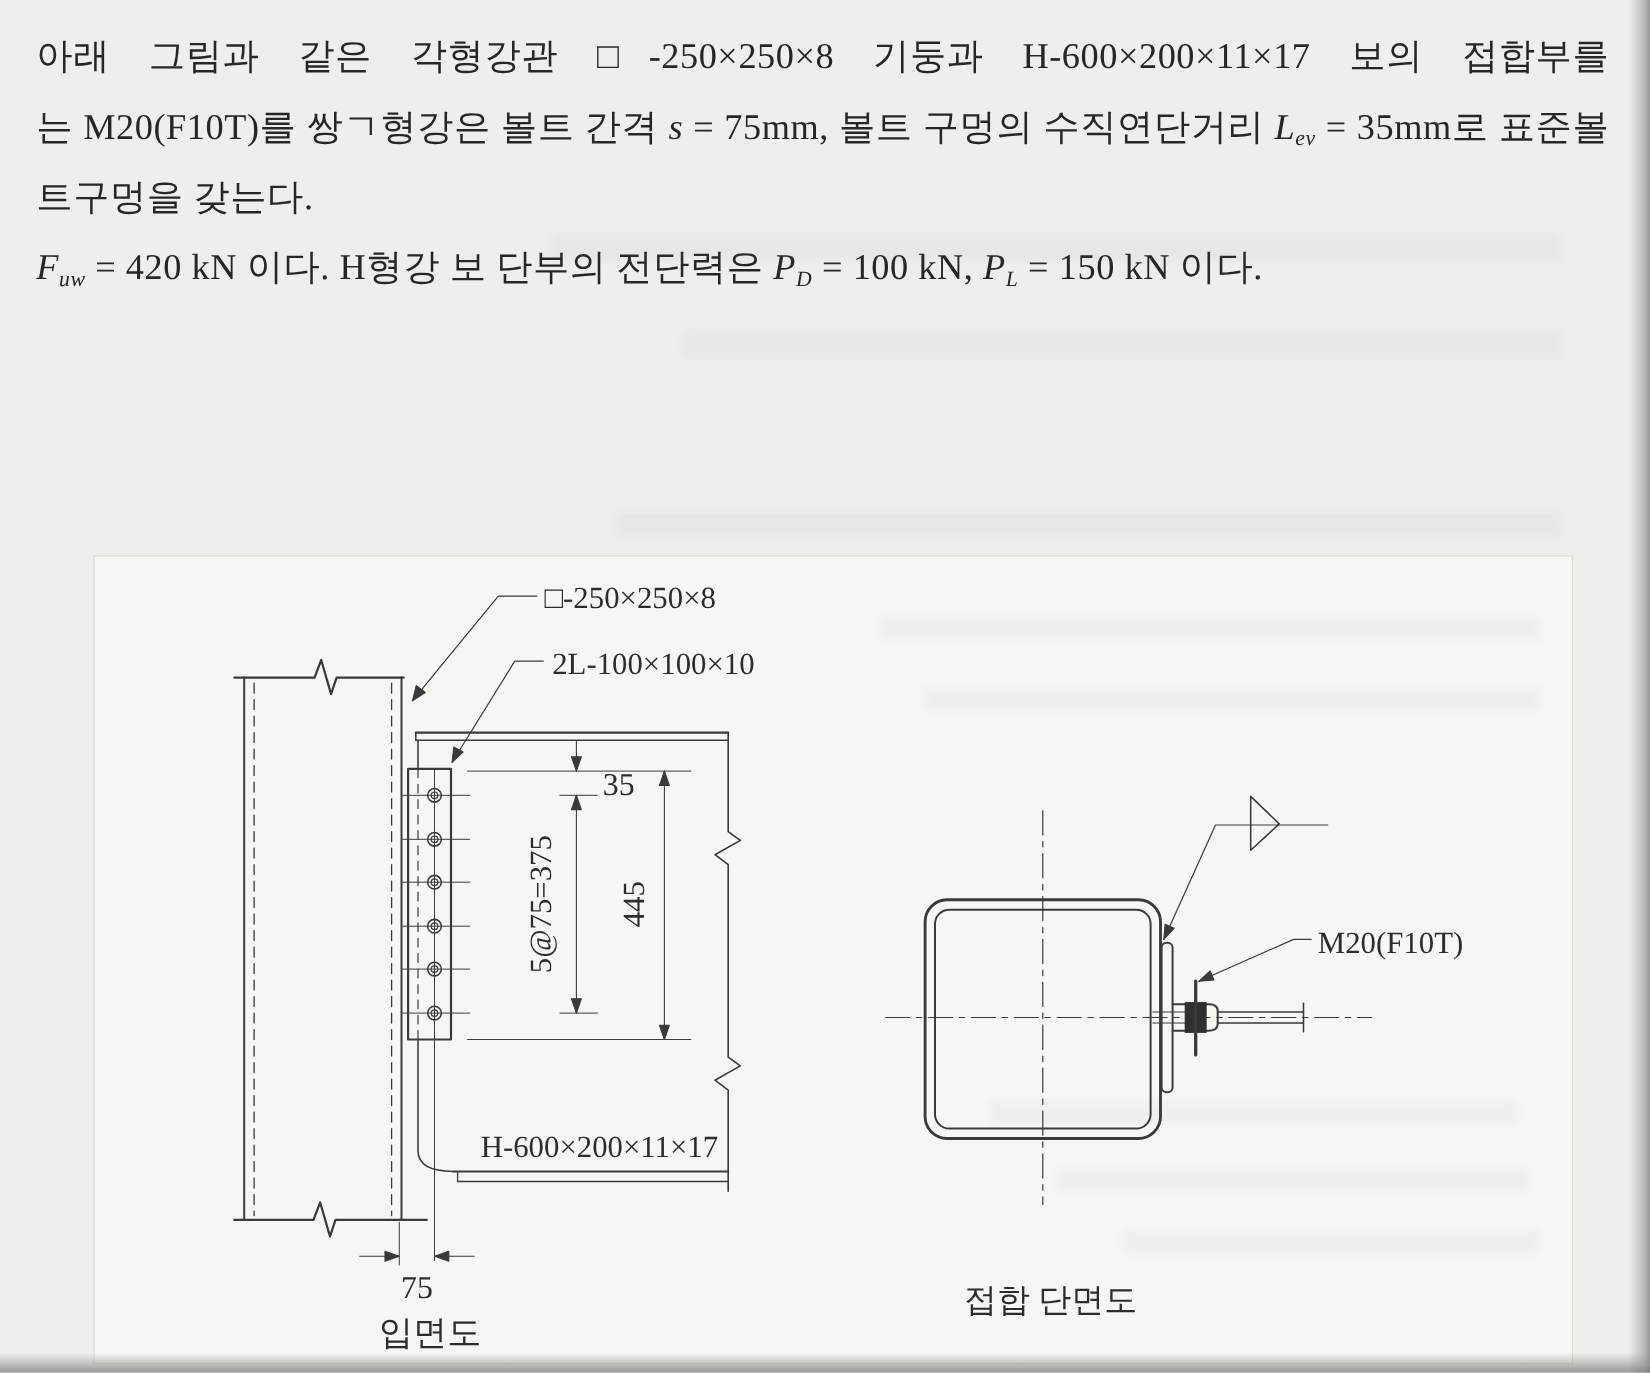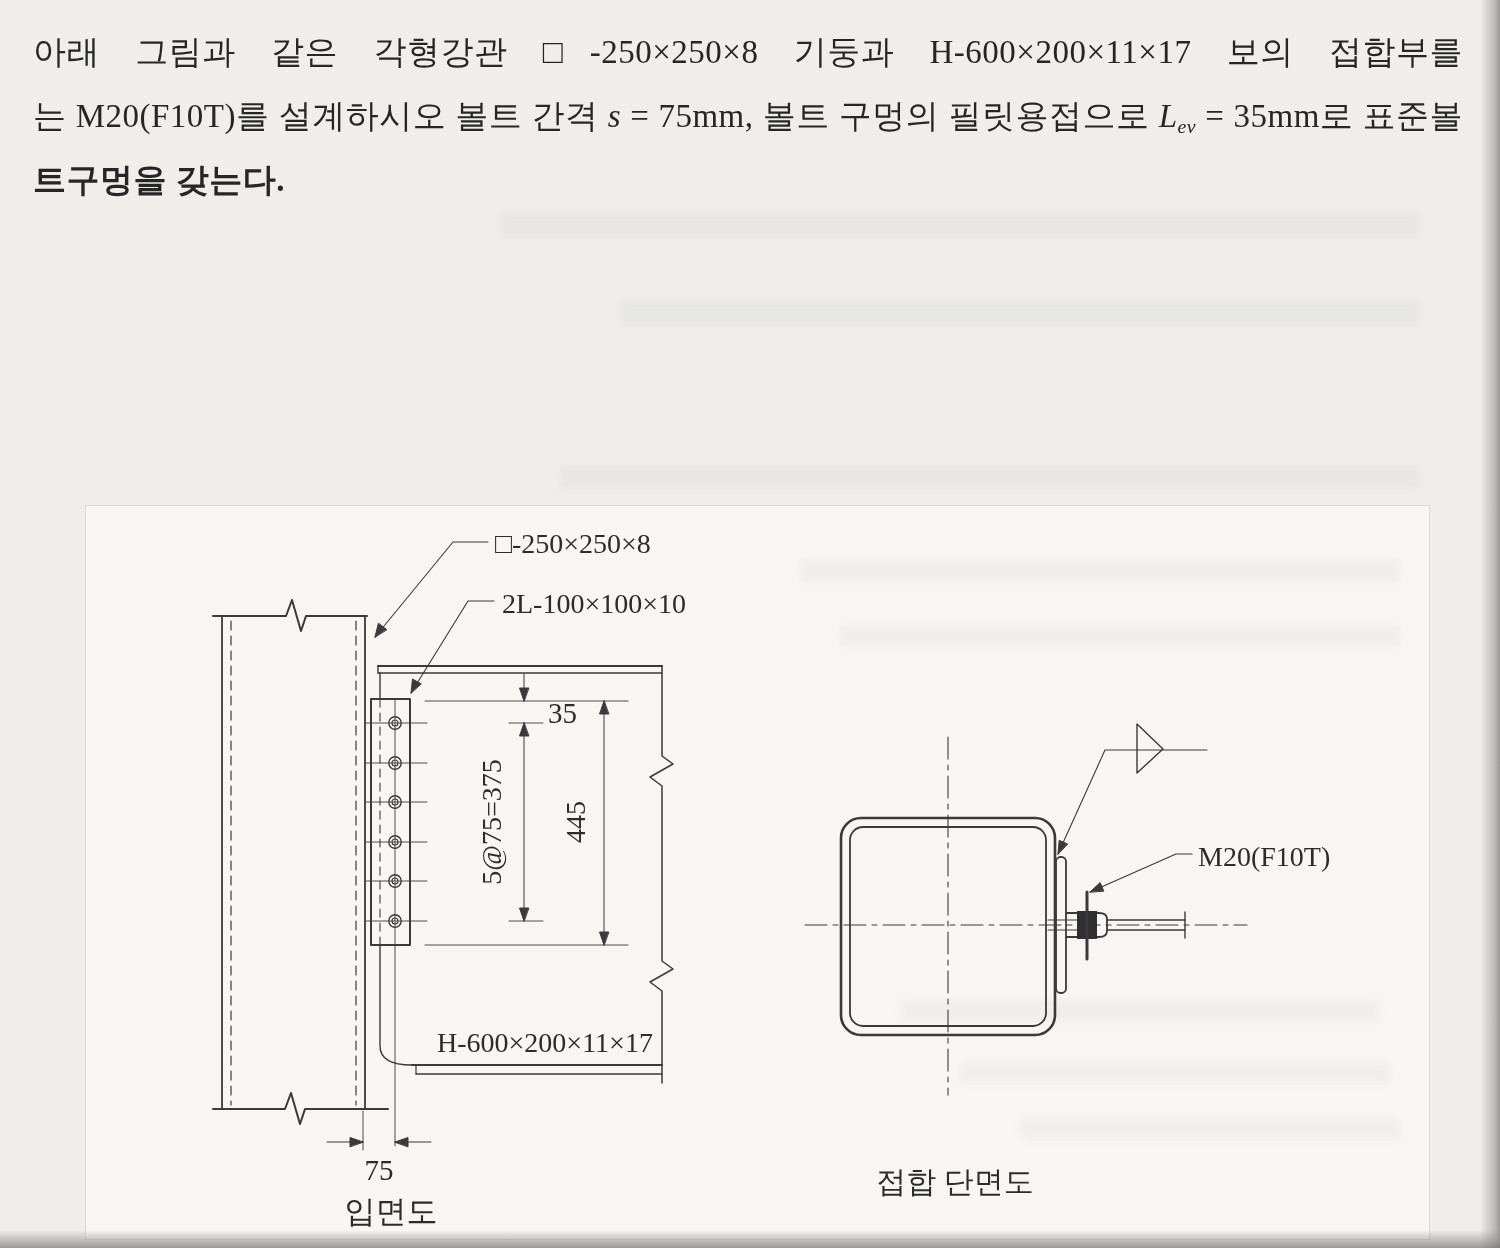--- a/index.html
+++ b/index.html
@@ -6,36 +6,37 @@
   body{width:1500px;height:1248px;position:relative;overflow:hidden;
        background:#efeeeb;
        font-family:"Liberation Serif","DejaVu Serif",serif;color:#262626;}
   .page-edge-right{position:absolute;top:0;right:0;width:20px;height:100%;
        background:linear-gradient(to right,rgba(160,158,154,0) 0%,rgba(150,148,144,.55) 70%,rgba(120,118,114,.7) 100%);}
   .page-edge-bottom{position:absolute;left:0;bottom:0;width:100%;height:18px;
        background:linear-gradient(to bottom,rgba(160,158,154,0) 0%,rgba(140,138,134,.5) 60%,rgba(110,108,104,.65) 100%);}
   .textblock{position:absolute;left:33px;top:20px;width:1430px;}
   .tline{height:64px;line-height:64px;font-size:33px;white-space:normal;
          text-align:justify;text-align-last:justify;letter-spacing:.5px;}
-  .tline.noju{text-align:center;text-align-last:left;font-weight:bold;}
+  .tline.noju{text-align:center;text-align-last:left;}
   .it{font-style:italic;}
   .sub{font-style:italic;font-size:.6em;vertical-align:-.3em;margin-top:40px;}
   .figure-box{position:absolute;left:85px;top:505px;width:1343px;height:733px;
        background:#f7f6f3;border:1px solid rgba(190,188,182,.5);}
   svg.drawing{position:absolute;left:0;top:0;}
   svg.drawing text{fill:#2c2c2c;stroke:none;font-family:"Liberation Serif","DejaVu Serif",serif;}
   .ghost{position:absolute;background:#68707e;opacity:.05;filter:blur(3px);border-radius:3px;}
 </style>
 </head>
 <body>
 
 <div class="textblock">
   <div class="tline"><span>아래 그림과 같은 각형강관 □-250×250×8 기둥과 H-600×200×11×17 보의 접합부를</span></div>
-  <div class="tline"><span>는 M20(F10T)를 설계하시오 볼트 간격 </span><span class="it">s</span><span> = 75mm, 볼트 구멍의 필릿용접으로 </span><span class="it">L</span><span class="sub">ev</span><span> = 35mm로 표준볼</span></div>
+  <div class="tline"><span>는 M20(F10T)를 쌍ㄱ형강은 볼트 간격 </span><span class="it">s</span><span> = 75mm, 볼트 구멍의 수직연단거리 </span><span class="it">L</span><span class="sub">ev</span><span> = 35mm로 표준볼</span></div>
   <div class="tline noju"><span>트구멍을 갖는다.</span></div>
+  <div class="tline noju"><span class="it">F</span><span class="sub">uw</span><span> = 420 kN 이다. H형강 보 단부의 전단력은 </span><span class="it">P</span><span class="sub">D</span><span> = 100 kN, </span><span class="it">P</span><span class="sub">L</span><span> = 150 kN 이다.</span></div>
 </div>
 
 <div class="figure-box"></div>
 
 <div class="ghost" style="left:500px;top:212px;width:920px;height:26px;"></div>
 <div class="ghost" style="left:620px;top:300px;width:800px;height:26px;"></div>
 <div class="ghost" style="left:560px;top:465px;width:860px;height:24px;"></div>
 <div class="ghost" style="left:800px;top:560px;width:600px;height:22px;"></div>
 <div class="ghost" style="left:840px;top:625px;width:560px;height:22px;"></div>
 <div class="ghost" style="left:900px;top:1000px;width:480px;height:22px;"></div>

